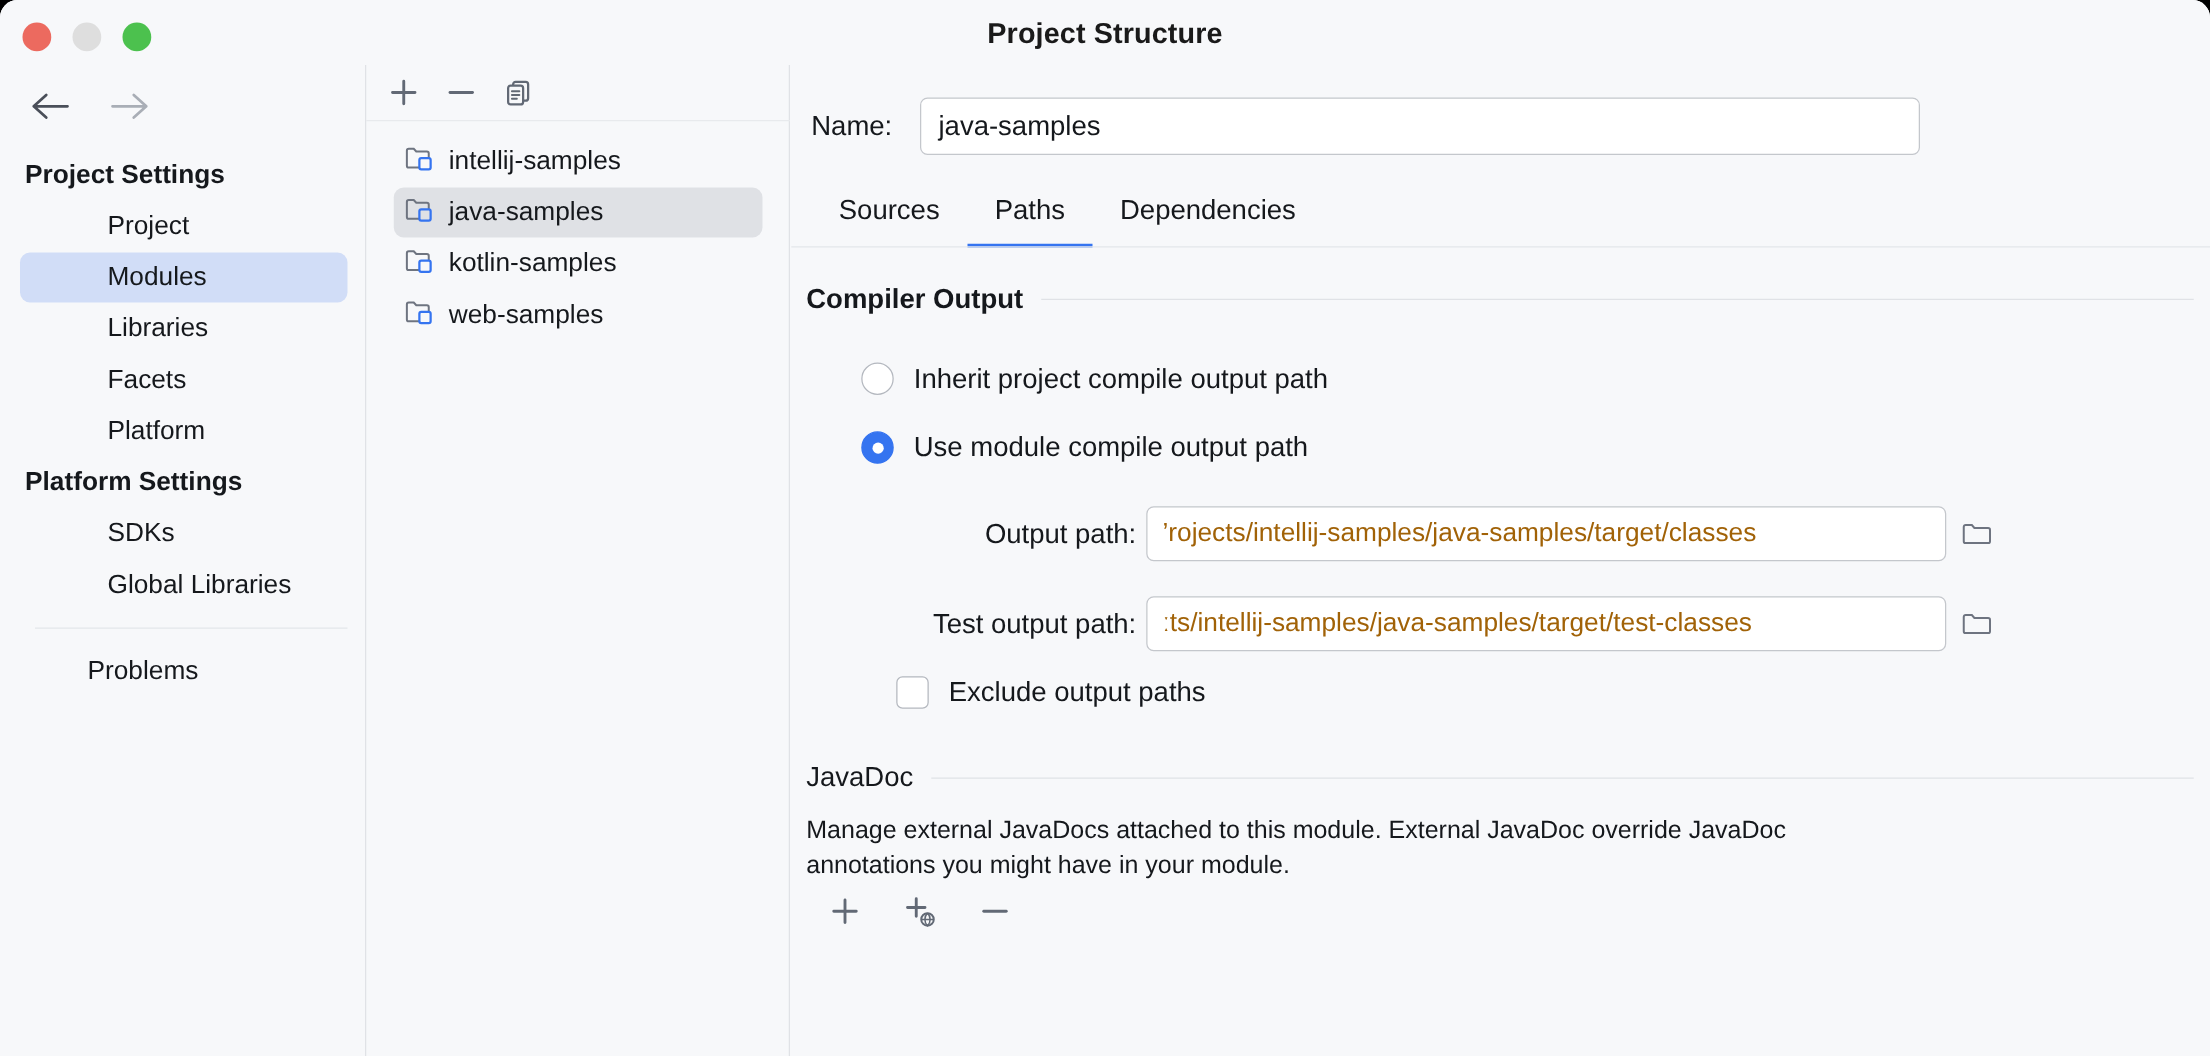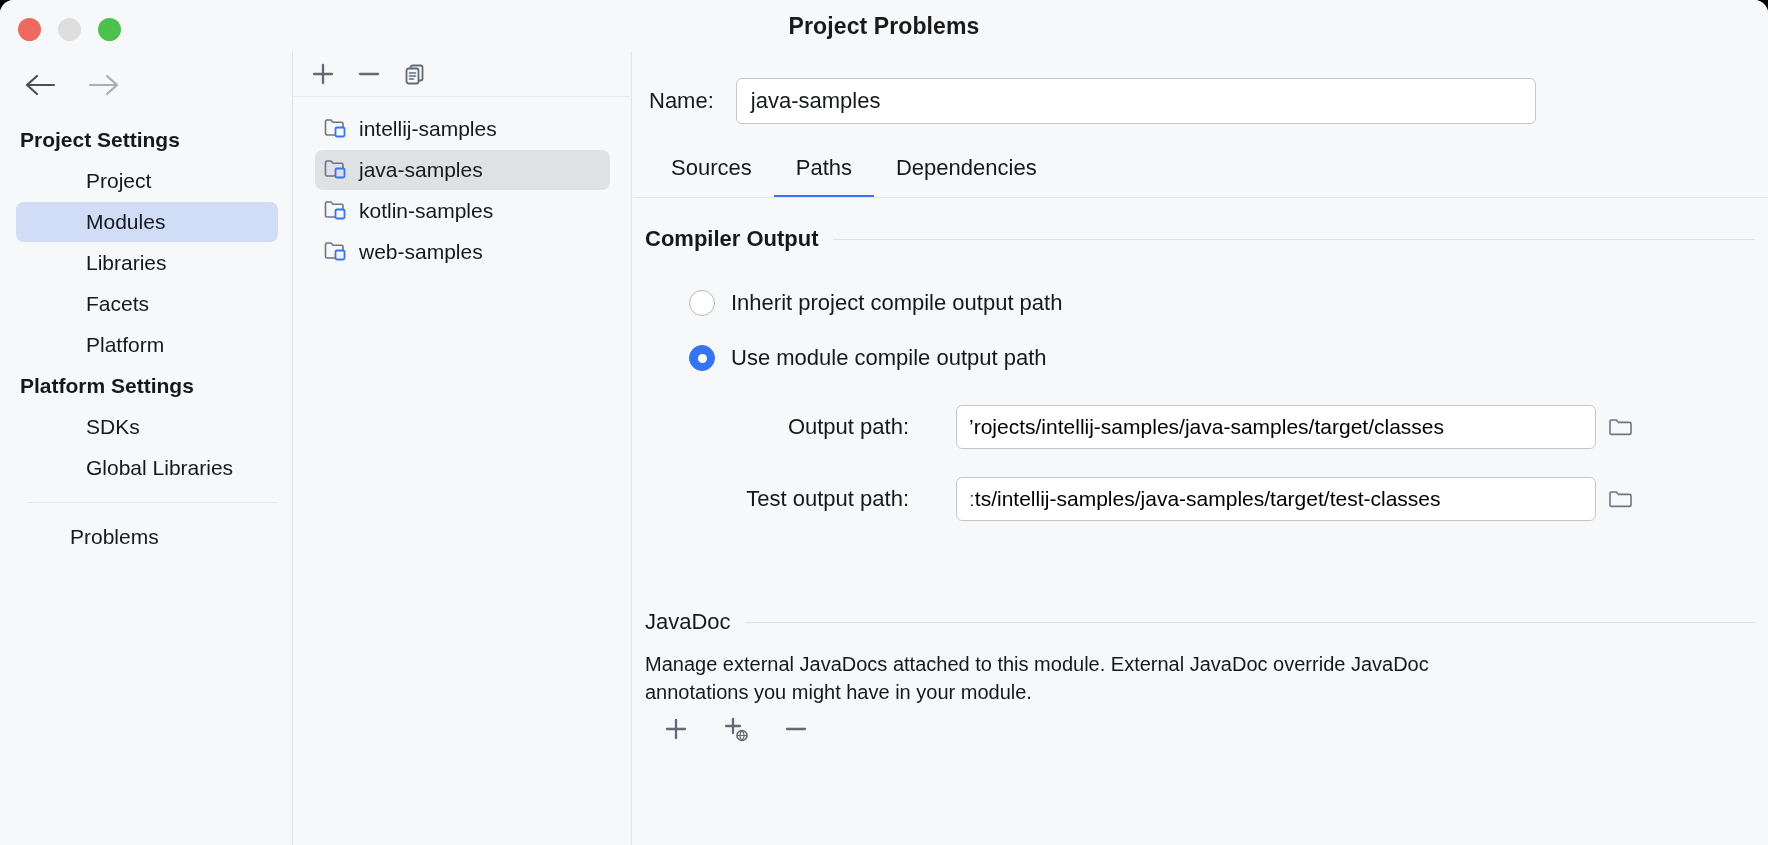--- a/index.html
+++ b/index.html
@@ -150,22 +150,22 @@
 
   .path-row {
     position: absolute; display: flex; align-items: center; gap: 8px;
   }
   .path-label { font-size: 22px; color: #15181C; text-align: right; }
   .path-input {
     height: 44px; width: 640px;
     background: #FFFFFF; border: 1px solid #C4C7CC; border-radius: 6px;
     display: flex; align-items: center;
     padding: 0 12px;
-    font-size: 21px; color: #000000;
-    overflow: hidden; white-space: nowrap; margin-left: 39px;
+    font-size: 21px; color: #a16207;
+    overflow: hidden; white-space: nowrap;
   }
   .folder-btn { width: 34px; height: 34px; display: flex; align-items: center; justify-content: center; }
 
   .check-row { position: absolute; display: flex; align-items: center; gap: 16px; }
   .checkbox {
     width: 26px; height: 26px; border-radius: 5px;
     background: #FFFFFF; border: 1.5px solid #B4B8BF; flex: none;
   }
   .check-label { font-size: 22px; color: #15181C; }
 
@@ -182,21 +182,21 @@
 <body>
 
 <div class="window">
 
   <div class="titlebar">
     <div class="traffic">
       <div class="light red"></div>
       <div class="light yellow"></div>
       <div class="light green"></div>
     </div>
-    <div class="win-title">Project Problems</div>
+    <div class="win-title">Project Structure</div>
   </div>
 
   <div class="sidebar">
     <div class="navrow">
       <div class="navbtn">
         <svg width="32" height="22" viewBox="0 0 32 22">
             <path d="M2 11 H29 M2 11 L12 2 M2 11 L12 20" stroke="#4A4F59" stroke-width="2.2" fill="none" stroke-linecap="round" stroke-linejoin="round"></path>
           </svg>
       </div>
       <div class="navbtn">
@@ -324,20 +324,24 @@
     <div class="path-row" style="left:76px; top:425px;">
       <span class="path-label" style="width:200px;">Test output path:</span>
       <div class="path-input">ːts/intellij-samples/java-samples/target/test-classes</div>
       <span class="folder-btn">
         <svg width="28" height="24" viewBox="0 0 28 24">
             <path d="M3 6.5 a1.5 1.5 0 0 1 1.5-1.5 h5 l2 2.4 h11 a1.5 1.5 0 0 1 1.5 1.5 v9 a1.5 1.5 0 0 1 -1.5 1.5 h-18 a1.5 1.5 0 0 1 -1.5 -1.5 z" fill="none" stroke="#6E7480" stroke-width="1.6"></path>
           </svg>
       </span>
     </div>
 
+    <div class="check-row" style="left:84px; top:489px;">
+      <span class="checkbox"></span>
+      <span class="check-label">Exclude output paths</span>
+    </div>
 
     <div class="section-head" style="left:12px; top:557px;">
       <span class="txt">JavaDoc</span>
       <span class="rule"></span>
     </div>
 
     <div class="desc" style="left:12px; top:598px;">Manage external JavaDocs attached to this module. External JavaDoc override JavaDoc annotations you might have in your module.</div>
 
     <div class="bottom-toolbar" style="left:24px; top:660px;">
       <span class="bt-btn">

